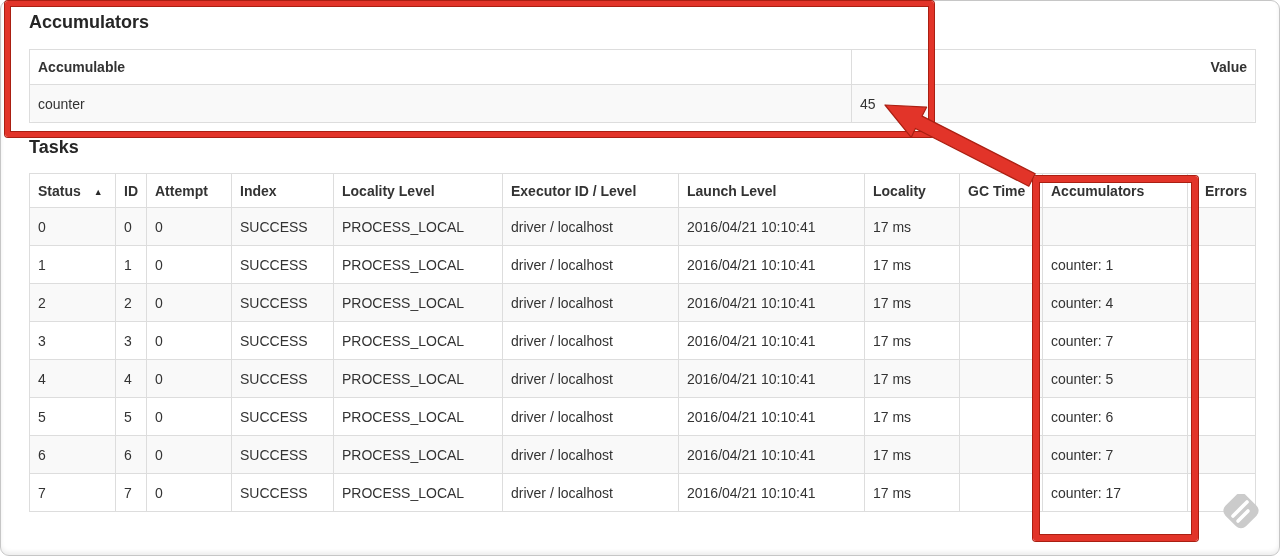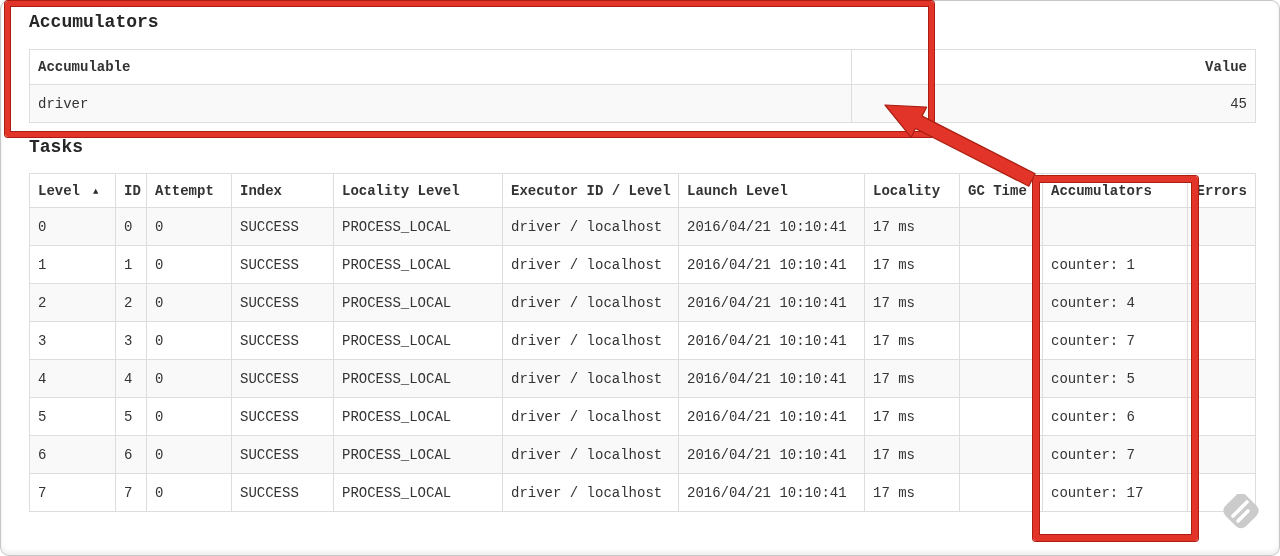--- a/index.html
+++ b/index.html
@@ -11,21 +11,21 @@
     overflow: hidden;
   }
   .frame {
     position: absolute; inset: 0;
     border: 1px solid #c6c6c6;
     border-radius: 9px;
     background: #ffffff;
     box-shadow: inset 0 -3px 4px rgba(0,0,0,0.07);
     overflow: hidden;
   }
-  .content { position: absolute; left: 28px; top: 0; width: 1225px; font-family: Liberation Mono, monospace; }
+  .content { position: absolute; left: 28px; top: 0; width: 1225px; }
 
   h2.section-heading {
     font-size: 18px; line-height: 22px; font-weight: bold; color: #262626;
   }
   #acc-heading   { margin-top: 10px; margin-bottom: 16px; }
   #tasks-heading { margin-top: 13px; margin-bottom: 15px; }
 
   table.grid {
     width: 1225px; table-layout: fixed;
     border-collapse: separate; border-spacing: 0;
@@ -43,21 +43,21 @@
   table.grid thead tr { height: 33px; }
   table.grid tbody tr { height: 38px; }
   #acc-table thead tr { height: 34px; }
   #acc-table tbody tr { height: 38px; }
   table.grid tbody tr:nth-child(odd) { background: #f9f9f9; }
   table.grid tbody tr:nth-child(even) { background: #ffffff; }
   
   table.grid thead th:first-child { border-top-left-radius: 4px; }
   table.grid thead th:last-child  { border-top-right-radius: 4px; text-align: right; }
   table.grid tbody tr:last-child td:first-child { border-bottom-left-radius: 4px; }
-  table.grid tbody tr:last-child td:last-child  { border-bottom-right-radius: 4px; text-align: right; }
+  table.grid tbody tr:last-child td:last-child  { border-bottom-right-radius: 4px; }
 
   .sort { font-size: 9px; margin-left: 13px; color: #2b2b2b; vertical-align: 1px; }
 
   
   .anno-box {
     position: absolute;
     border: 5px solid #e23429;
     border-radius: 3px;
     box-shadow: 0 0 0 1px #aa1f12, inset 0 0 0 1px #aa1f12;
     pointer-events: none;
@@ -82,21 +82,21 @@
           <col style="width:404px">
       </colgroup>
       <thead>
           <tr>
             <th><span>Accumulable</span></th>
             <th><span>Value</span></th>
           </tr>
         </thead>
       <tbody>
           <tr>
-            <td>driver</td>
+            <td>counter</td>
             <td>45</td>
           </tr>
         </tbody>
     </table>
 
     <h2 class="section-heading" id="tasks-heading">Tasks</h2>
 
     <table class="grid" id="tasks-table">
       <colgroup>
         <col style="width:85px">
@@ -106,21 +106,21 @@
           <col style="width:169px">
           <col style="width:176px">
         <col style="width:186px">
           <col style="width:95px">
           <col style="width:83px">
         <col style="width:145px">
           <col style="width:68px">
       </colgroup>
       <thead>
           <tr>
-            <th><span>Level</span><span class="sort">▲</span></th>
+            <th><span>Status</span><span class="sort">▲</span></th>
             <th><span>ID</span></th>
             <th><span>Attempt</span></th>
             <th><span>Index</span></th>
             <th><span>Locality Level</span></th>
             <th><span>Executor ID / Level</span></th>
             <th><span>Launch Level</span></th>
             <th><span>Locality</span></th>
             <th><span>GC Time</span></th>
             <th><span>Accumulators</span></th>
             <th><span>Errors</span></th>

